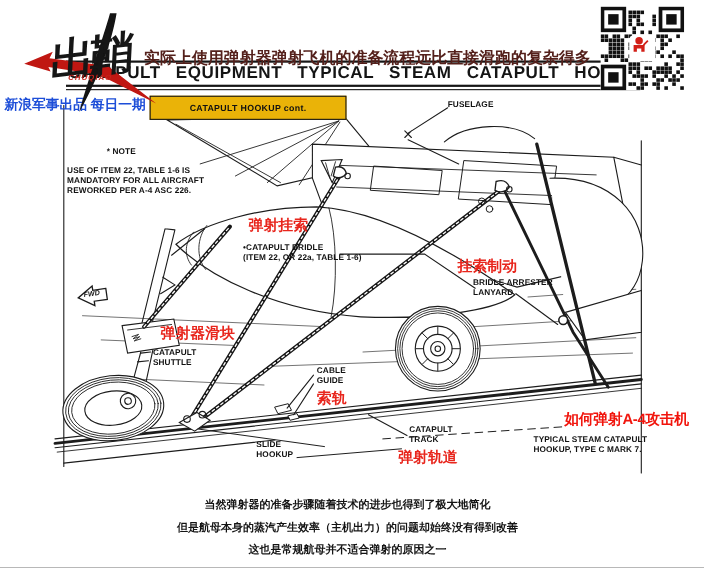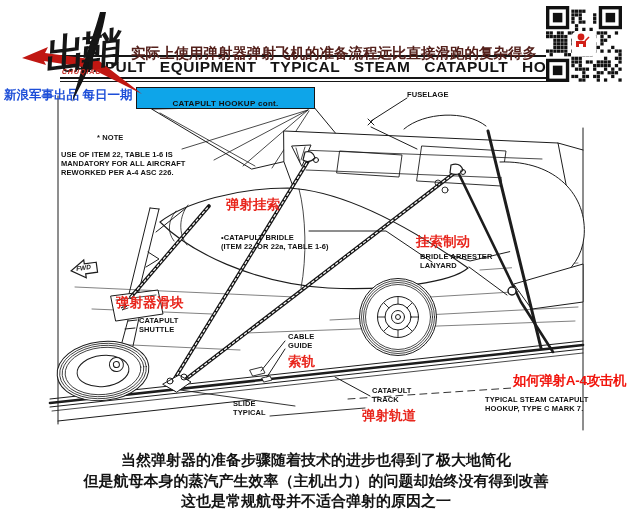--- a/index.html
+++ b/index.html
@@ -21,31 +21,31 @@
           font-size:11px;font-weight:bold;color:#111;line-height:13.5px;white-space:pre-line;}
   
   .rule{position:absolute;background:#161616;z-index:2;}
   .hdr-title{position:absolute;left:62px;top:58px;width:520px;text-align:center;z-index:2;
              font-size:15.5px;font-weight:bold;color:#141414;letter-spacing:.5px;word-spacing:9px;
              white-space:nowrap;}
   .byline{position:absolute;left:4px;top:87px;font-size:12.5px;font-weight:bold;color:#1d4ed8;z-index:4;}
   
   .art{position:absolute;left:0;top:0;z-index:1;}
   .hookup-box{position:absolute;left:136px;top:87px;width:177px;height:20px;border:1.6px solid #161616;
-              background:#0ea5e9;z-index:3;display:flex;align-items:flex-end;justify-content:center;}
+              background:#eab308;z-index:3;display:flex;align-items:center;justify-content:center;}
   .hookup-box span{font-size:8px;font-weight:bold;color:#111;letter-spacing:.3px;}
   .lbl{position:absolute;font-size:7.5px;font-weight:bold;color:#111;line-height:8.8px;
        white-space:pre-line;z-index:4;letter-spacing:.1px;}
   .rlbl{position:absolute;font-size:13.5px;font-weight:bold;color:var(--red);z-index:4;white-space:nowrap;}
   .fwd{position:absolute;left:76px;top:264px;font-size:6.5px;font-weight:bold;font-style:italic;
        color:#111;z-index:4;transform:rotate(-8deg);}
   .headline{font-size:13.5px;letter-spacing:-.3px;color:var(--red2);}
   
   .footer{position:absolute;left:0;top:450px;width:632px;text-align:center;z-index:3;
-          font-size:15px;font-weight:bold;color:#141414;line-height:20.5px;white-space:pre-line;}
+          font-size:10px;font-weight:bold;color:#141414;line-height:20.5px;white-space:pre-line;}
 </style>
 </head>
 <body>
 
 <div class="page" style="--red: #e8261d; --red2: #f1150d; --maroon: #54201b;">
 
   <div class="logo">
     <svg width="132" height="104" viewBox="0 0 132 104">
       <path d="M4 56 L30 45 L27 51 L80 58 L124 92 L72 66 L26 59 L28 63 Z" fill="#c01712"></path>
       <path d="M88 10 C84 34 74 64 54 100 C64 64 76 32 82 10 Z" fill="#141414"></path>
@@ -333,39 +333,39 @@
 
   <div class="hookup-box">
     <span>CATAPULT HOOKUP cont.</span>
   </div>
 
   <div class="lbl" style="left:407px;top:91px">FUSELAGE</div>
   <div class="lbl" style="left:97px;top:134px">* NOTE</div>
   <div class="lbl" style="left:61px;top:151px">USE OF ITEM 22, TABLE 1-6 IS
 MANDATORY FOR ALL AIRCRAFT
 REWORKED PER A-4 ASC 226.</div>
-  <div class="lbl" style="left:221px;top:234px">•CATAPULT BRIDLE
+  <div class="lbl" style="left:221px;top:221px">•CATAPULT BRIDLE
 (ITEM 22, OR 22a, TABLE 1-6)</div>
-  <div class="lbl" style="left:420px;top:253px">BRIDLE ARRESTER
+  <div class="lbl" style="left:430px;top:253px">BRIDLE ARRESTER
 LANYARD</div>
   <div class="lbl" style="left:139px;top:317px">CATAPULT
 SHUTTLE</div>
   <div class="lbl" style="left:288px;top:333px">CABLE
 GUIDE</div>
   <div class="lbl" style="left:372px;top:387px">CATAPULT
 TRACK</div>
   <div class="lbl" style="left:233px;top:400px">SLIDE
-TYPICAL</div>
+HOOKUP</div>
   <div class="lbl" style="left:485px;top:396px">TYPICAL STEAM CATAPULT
 HOOKUP, TYPE C MARK 7.</div>
   <div class="fwd">FWD</div>
 
   <div class="rlbl" style="left:226px;top:196px">弹射挂索</div>
   <div class="rlbl" style="left:416px;top:233px">挂索制动</div>
-  <div class="rlbl" style="left:116px;top:294px">弹射器滑块</div>
+  <div class="rlbl" style="left:146px;top:294px">弹射器滑块</div>
   <div class="rlbl" style="left:288px;top:353px">索轨</div>
   <div class="rlbl" style="left:362px;top:407px">弹射轨道</div>
   <div class="rlbl headline" style="left:513px;top:372px">如何弹射A-4攻击机</div>
 
   <div class="footer">当然弹射器的准备步骤随着技术的进步也得到了极大地简化
 但是航母本身的蒸汽产生效率（主机出力）的问题却始终没有得到改善
 这也是常规航母并不适合弹射的原因之一</div>
 
 </div>
 

